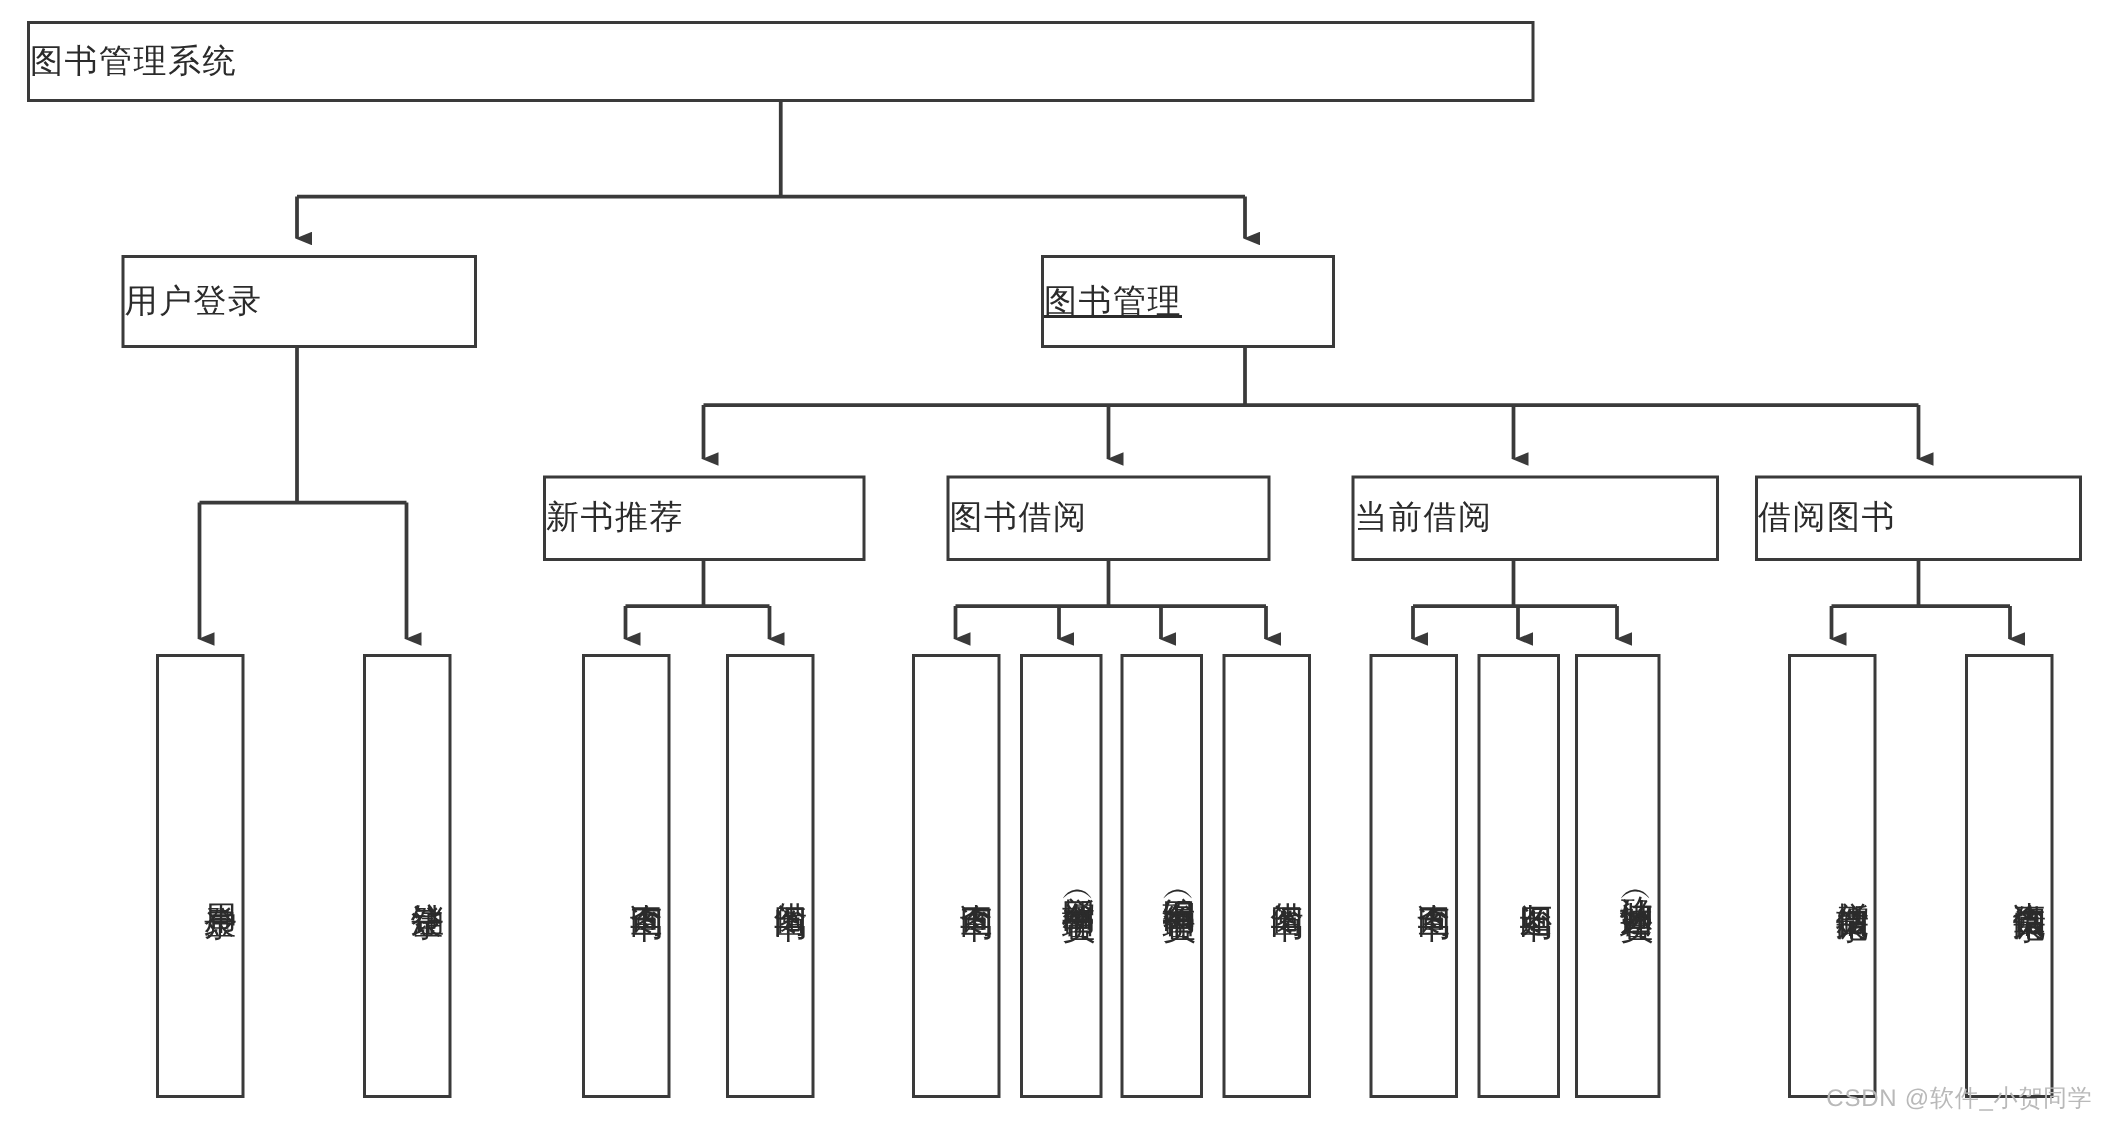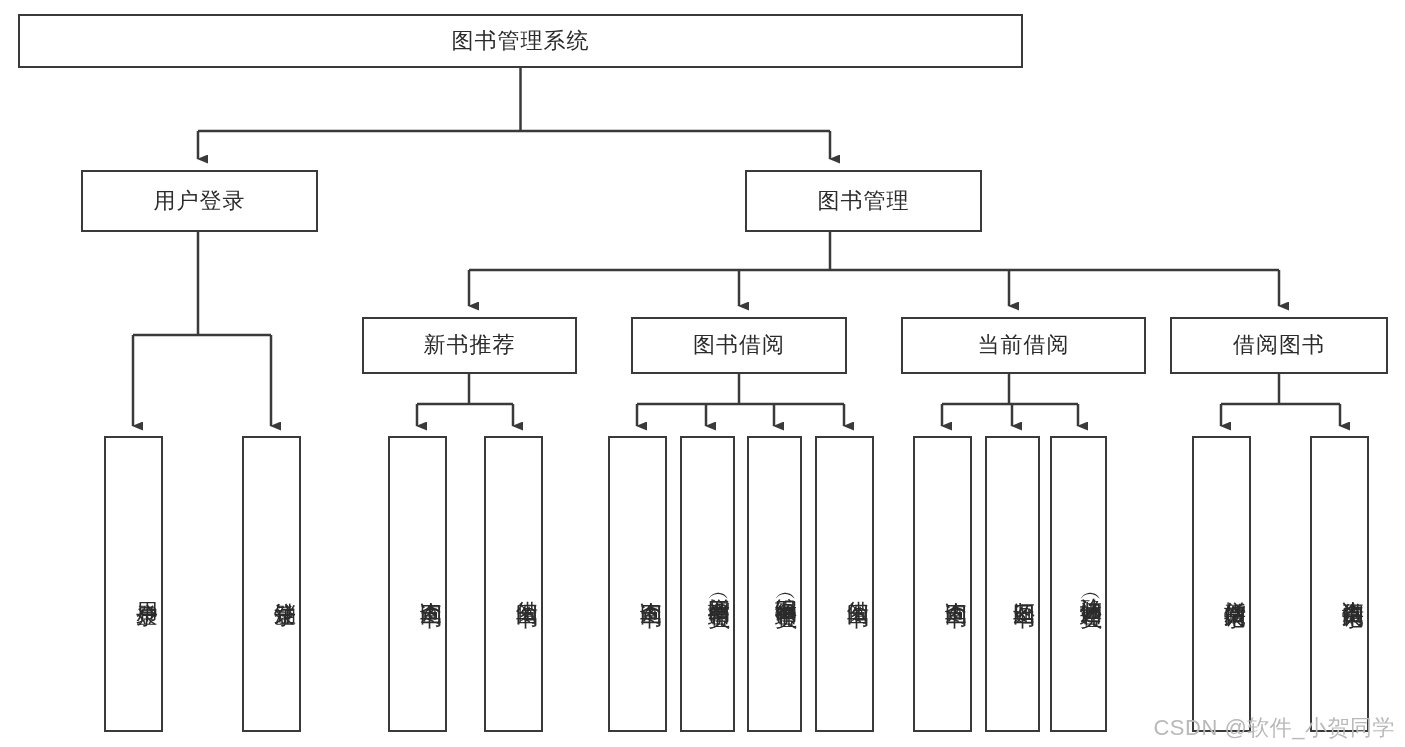--- a/index.html
+++ b/index.html
@@ -26,21 +26,20 @@
     height: 747px;
     pointer-events: none;
   }
   .node {
     position: absolute;
     box-sizing: border-box;
     background: #ffffff;
     border: 2.5px solid #3a3a3a;
     display: flex;
     align-items: center;
-    justify-content: center;
     color: #2b2b2b;
   }
   .node-h {
     font-size: 22px;
     letter-spacing: 1px;
     line-height: 1.2;
     white-space: nowrap;
   }
   .node-v {
     writing-mode: vertical-rl;
@@ -55,21 +54,21 @@
   }
   .node-v .vlabel {
     writing-mode: vertical-rl;
     text-orientation: upright;
     display: block;
   }
   #watermark {
     position: absolute;
     right: 10px;
     bottom: 4px;
-    font-size: 22px;
+    font-size: 16px;
     color: #b9b9b9;
     white-space: nowrap;
     letter-spacing: 0.5px;
   }
 </style>
 </head>
 <body>
 
 <div id="diagram-root">
 
@@ -124,21 +123,21 @@
   </svg>
 
   <div class="node node-h" style="left:18px; top:14px; width:1005px; height:54px;">
     <span>图书管理系统</span>
   </div>
 
   <div class="node node-h" style="left:81px; top:170px; width:237px; height:62px;">
     <span>用户登录</span>
   </div>
 
-  <div class="node node-h" style="left:745px; top:170px; width:237px; height:62px;">
+  <div class="node node-h" style="left:694px; top:170px; width:196px; height:62px;text-decoration:underline;">
     <span>图书管理</span>
   </div>
 
   <div class="node node-h" style="left:362px; top:317px; width:215px; height:57px;">
     <span>新书推荐</span>
   </div>
 
   <div class="node node-h" style="left:631px; top:317px; width:216px; height:57px;">
     <span>图书借阅</span>
   </div>

